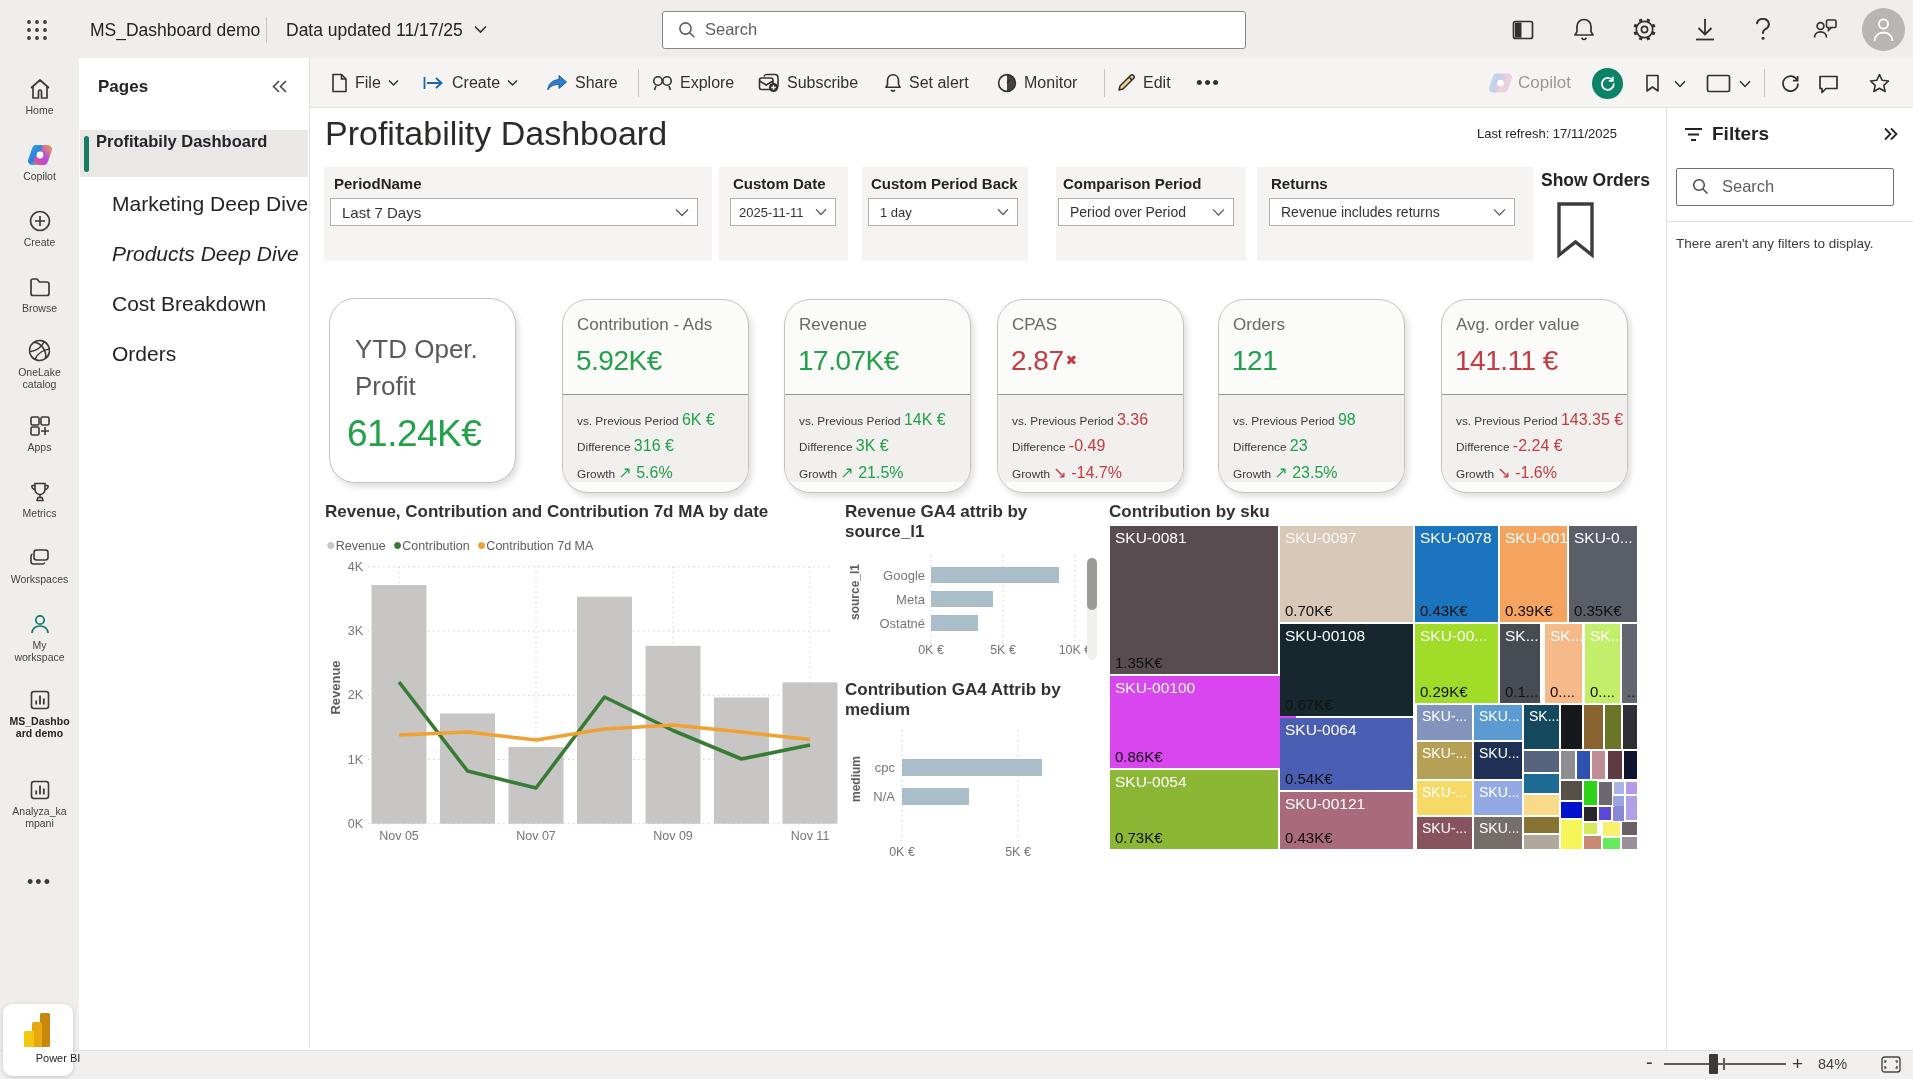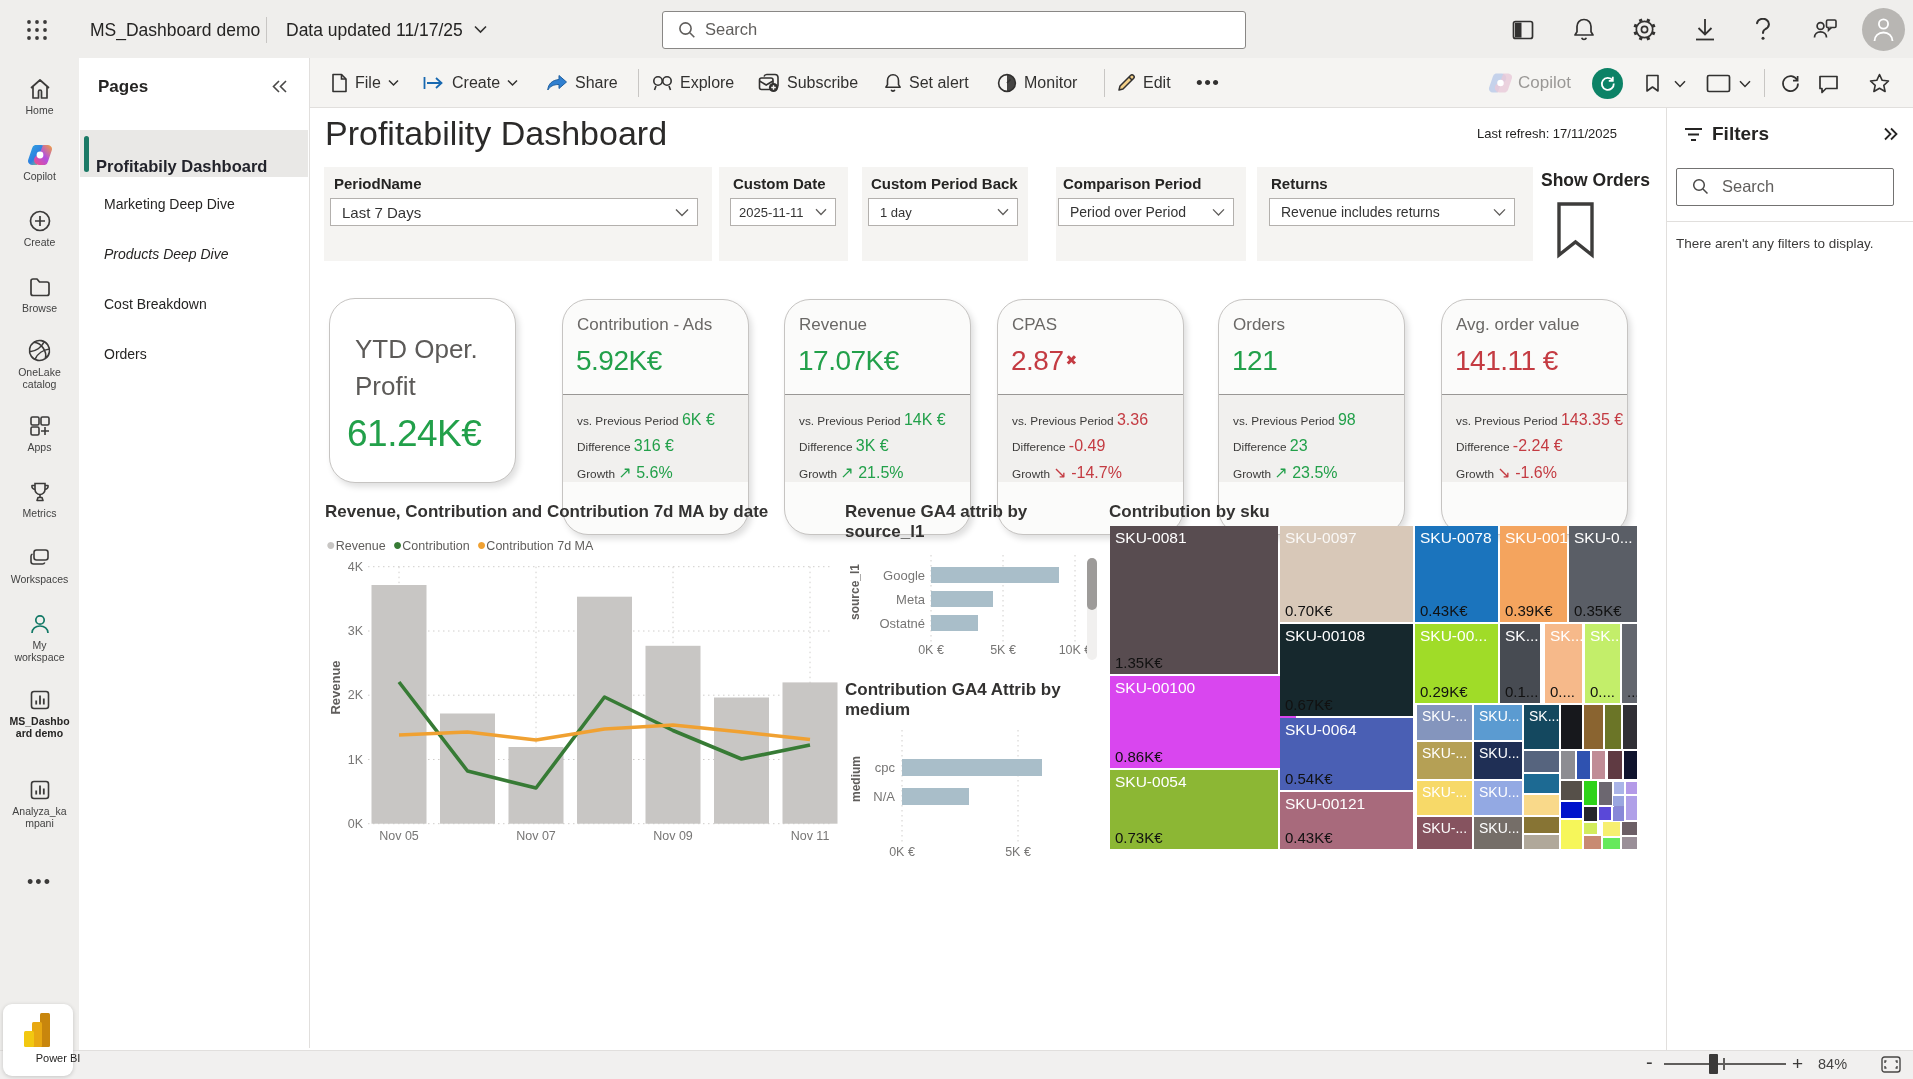--- a/index.html
+++ b/index.html
@@ -7,30 +7,30 @@
 body{font-family:"Liberation Sans",sans-serif;position:relative;background:#fff;overflow:hidden;color:#252423;}
 .abs{position:absolute;}
 svg{display:block;}
 
 #topbar{left:0;top:0;width:1913px;height:58px;background:#efeeec;}
 #leftrail{left:0;top:58px;width:79px;height:1021px;background:#efeeec;}
 .railitem{position:absolute;left:0;width:79px;text-align:center;color:#3b3a39;}
 .railitem .lbl{font-size:10.5px;line-height:12px;color:#424242;}
 .railitem svg{margin:0 auto 3px auto;}
 #pages{left:79px;top:58px;width:231px;height:990px;background:#fff;border-right:1px solid #e1dfdd;}
-.pageitem{position:absolute;left:0;width:229px;height:48px;font-size:14px;color:#252423;line-height:48px;padding-left:24px;}
+.pageitem{position:absolute;left:0;width:229px;height:48px;font-size:21px;color:#252423;line-height:48px;padding-left:32px;}
 #ribbon{left:310px;top:58px;width:1603px;height:50px;background:#f5f4f2;border-bottom:1px solid #e1dfdd;}
 .rbitem{position:absolute;top:58px;height:50px;display:flex;align-items:center;font-size:16px;color:#323130;gap:7px;}
 .rbsep{position:absolute;top:69px;width:1px;height:28px;background:#c8c6c4;}
 
 #canvas{left:310px;top:108px;width:1356px;height:940px;background:#fff;}
 .slicerbox{position:absolute;background:#f5f4f2;}
 .slicerlbl{position:absolute;font-size:15px;font-weight:bold;color:#252423;}
 .dropdown{position:absolute;height:28px;background:#fff;border:1px solid #b3b0ad;font-size:14px;color:#333;display:flex;align-items:center;padding:0 8px 0 11px;justify-content:space-between;}
-.card{position:absolute;width:187px;height:236px;background:#fbfbfa;border:1px solid #c6c4c2;border-radius:26px;box-shadow:3px 4px 6px rgba(0,0,0,0.13);overflow:hidden;}
+.card{position:absolute;width:187px;height:194px;background:#fbfbfa;border:1px solid #c6c4c2;border-radius:26px;box-shadow:3px 4px 6px rgba(0,0,0,0.13);overflow:hidden;}
 .cardtitle{position:absolute;left:14px;top:15px;font-size:17px;color:#6a6866;}
 .cardval{position:absolute;left:13px;top:45px;font-size:28px;letter-spacing:-0.5px;}
 .carddiv{position:absolute;left:0;top:94px;width:100%;height:1px;background:#999795;}
 .cardbot{position:absolute;left:0;top:95px;width:100%;height:87px;background:#f1f0ee;}
 .crow{position:absolute;left:14px;font-size:11.8px;color:#3b3a39;white-space:nowrap;}
 .crow b{font-weight:normal;font-size:16px;}
 .green{color:#22a04a;}
 .red{color:#c43b42;}
 .charttitle{position:absolute;font-weight:bold;font-size:17px;color:#333231;line-height:20px;}
 .treetile{position:absolute;overflow:hidden;}
@@ -210,21 +210,21 @@
     <rect x="9" y="9" width="10" height="25" rx="1.5" fill="#e8a812"></rect>
     <rect x="1" y="18" width="10" height="16" rx="1.5" fill="#f2c811"></rect>
   </svg>
 <div class="abs" style="left:3px;top:1052px;width:70px;text-align:center;font-size:11px;color:#252423;margin-left:20px;">Power BI</div>
 <div class="abs" style="left:98px;top:77px;font-size:17px;font-weight:bold;color:#252423;">Pages</div>
 <svg class="abs" style="left:271px;top:79px" width="17" height="15" viewBox="0 0 17 15">
     <path d="M8 2 L2.5 7.5 L8 13 M15 2 L9.5 7.5 L15 13" stroke="#494847" stroke-width="1.6" fill="none"></path>
   </svg>
 <div class="abs" style="left:80px;top:130px;width:228px;height:47px;background:#e9e8e6;"></div>
 <div class="abs" style="left:84px;top:136px;width:5px;height:36px;border-radius:3px;background:#1b7a66;"></div>
-<div class="abs" style="left:96px;top:157px;font-size:16.5px;font-weight:bold;color:#22232b;">Profitabily Dashboard</div>
+<div class="abs" style="left:96px;top:132px;font-size:16.5px;font-weight:bold;color:#22232b;">Profitabily Dashboard</div>
 <div class="pageitem" style="top:180px;left:80px;">Marketing Deep Dive</div>
 <div class="pageitem" style="top:230px;left:80px;font-style:italic;">Products Deep Dive</div>
 <div class="pageitem" style="top:280px;left:80px;">Cost Breakdown</div>
 <div class="pageitem" style="top:330px;left:80px;">Orders</div>
 <div class="rbitem" style="left:331px;">
     <svg width="17" height="20" viewBox="0 0 17 20">
       <path d="M2 1.5 h8.5 L15 6 v12.5 H2 z" stroke="#323130" stroke-width="1.6" fill="none" stroke-linejoin="round"></path>
       <path d="M10.5 1.5 V6 H15" stroke="#323130" stroke-width="1.6" fill="none"></path>
     </svg>
     <span>File</span>

